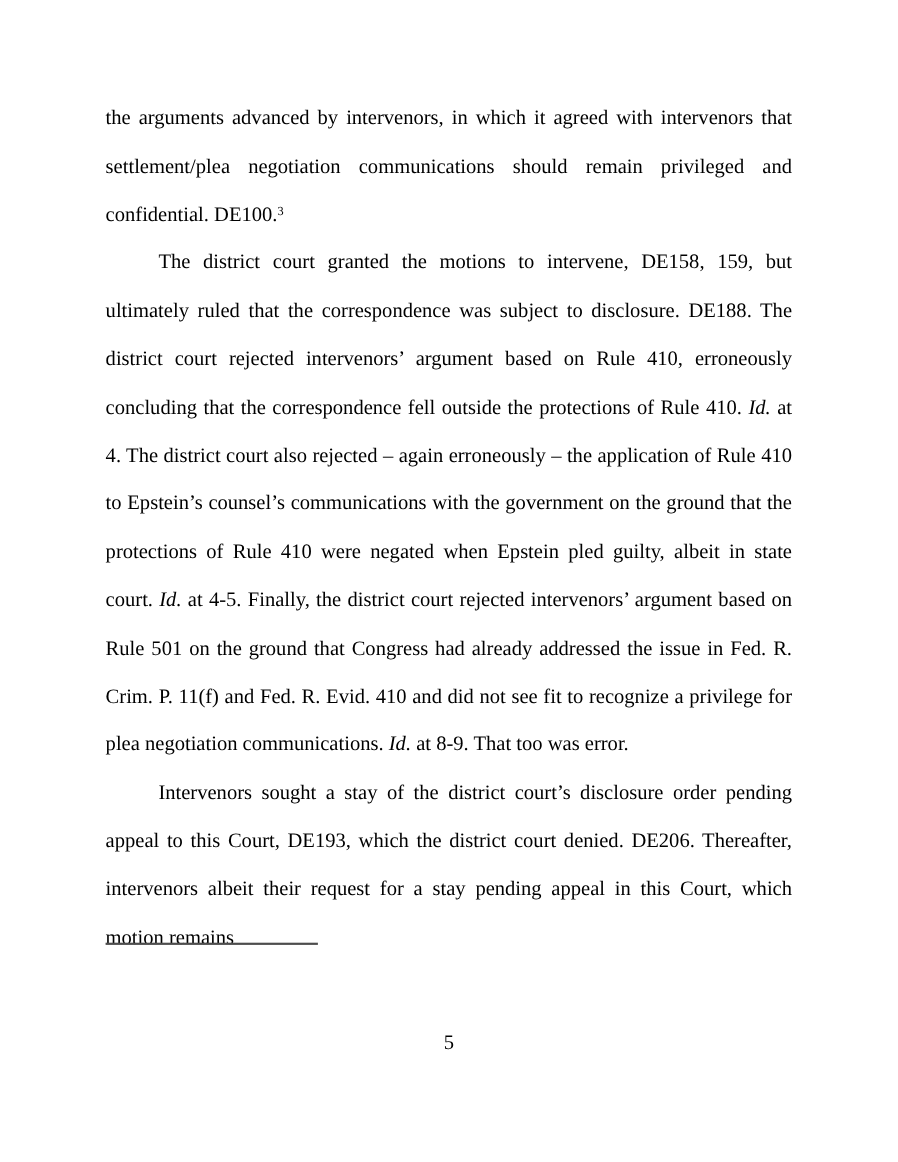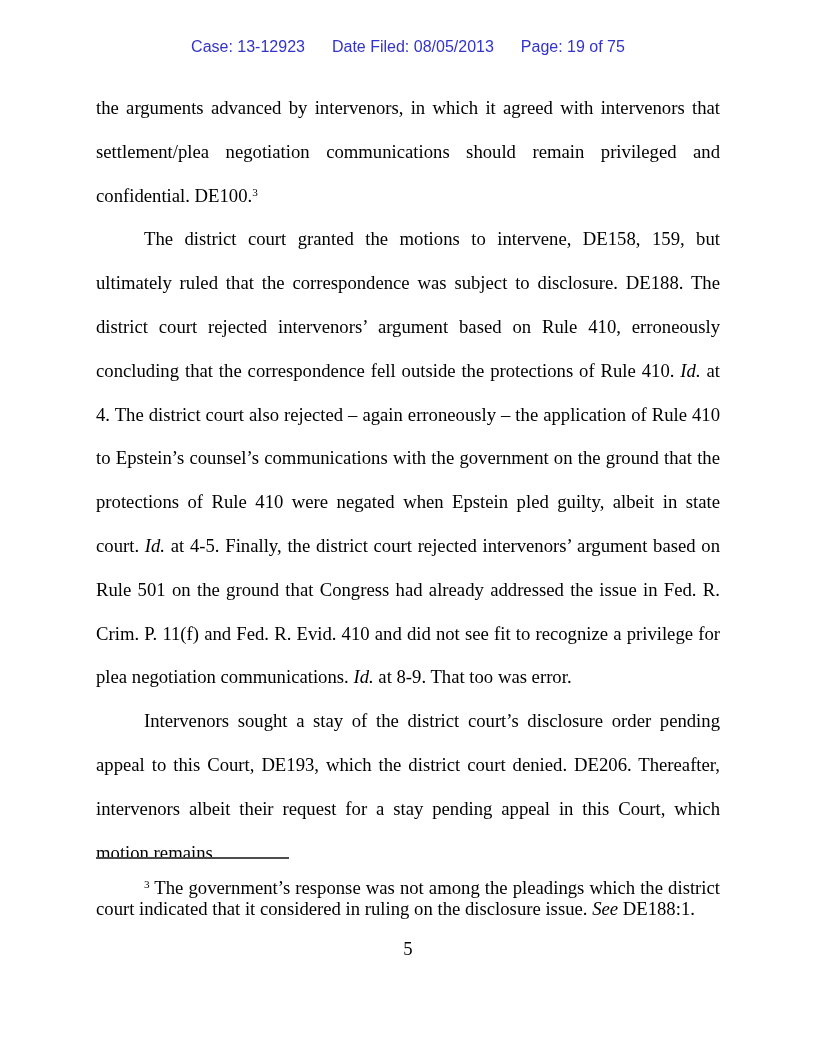--- a/index.html
+++ b/index.html
@@ -93,35 +93,27 @@
     text-align: center;
     font-size: 18.7px;
     line-height: 20px;
   }
 </style>
 </head>
 <body>
 
 <div class="doc-page">
 
-  <div class="court-header">
-    <span>Case: 13-12923</span>
-    <span>Date Filed: 08/05/2013</span>
-    <span>Page: 19 of 75</span>
-  </div>
 
   <div class="main-text">
     <p><span>the arguments advanced by intervenors, in which it agreed with intervenors that settlement/plea negotiation communications should remain privileged and confidential. DE100.</span><sup class="fn-ref">3</sup></p>
 
     <p class="indented"><span>The district court granted the motions to intervene, DE158, 159, but ultimately ruled that the correspondence was subject to disclosure. DE188. The district court rejected intervenors’ argument based on Rule 410, erroneously concluding that the correspondence fell outside the protections of Rule 410. </span><span class="cite">Id.</span><span> at 4. The district court also rejected – again erroneously – the application of Rule 410 to Epstein’s counsel’s communications with the government on the ground that the protections of Rule 410 were negated when Epstein pled guilty, albeit in state court. </span><span class="cite">Id.</span><span> at 4-5.  Finally, the district court rejected intervenors’ argument based on Rule 501 on the ground that Congress had already addressed the issue in Fed. R. Crim. P. 11(f) and Fed. R. Evid. 410 and did not see fit to recognize a privilege for plea negotiation communications. </span><span class="cite">Id.</span><span> at 8-9. That too was error.</span></p>
 
     <p class="indented"><span>Intervenors sought a stay of the district court’s disclosure order pending appeal to this Court, DE193, which the district court denied. DE206. Thereafter, intervenors albeit their request for a stay pending appeal in this Court, which motion remains</span></p>
   </div>
 
   <div class="footnote-rule"></div>
 
-  <div class="footnote-block">
-    <p><sup class="fn-ref">3</sup><span> The government’s response was not among the pleadings which the district court indicated that it considered in ruling on the disclosure issue. </span><span class="cite">See</span><span> DE188:1.</span></p>
-  </div>
 
   <div class="page-number">5</div>
 
 </div>
 
 </body></html>

